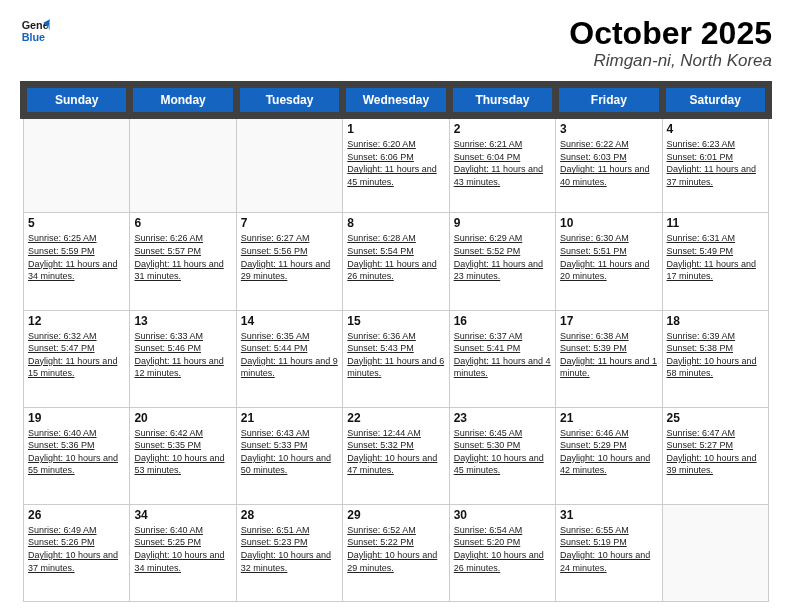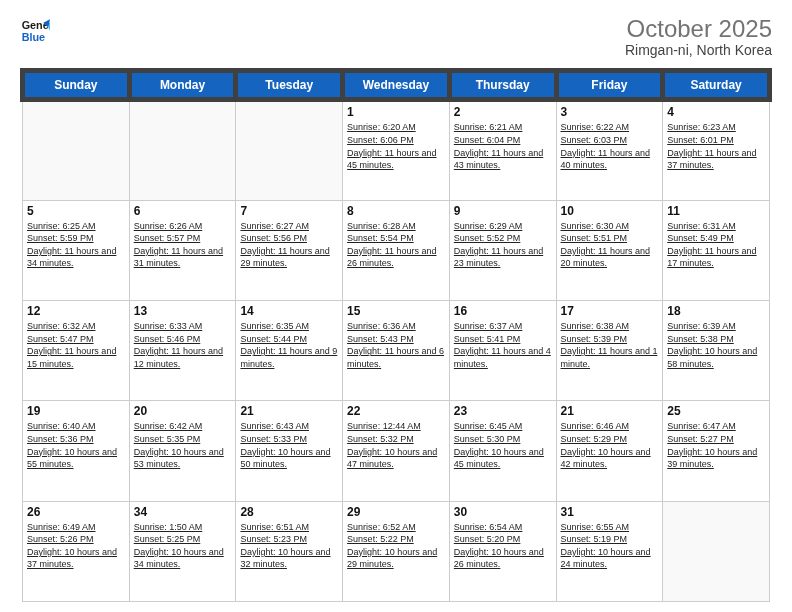--- a/index.html
+++ b/index.html
@@ -29,44 +29,45 @@
       gap: 4px;
     }
     .logo-icon {
       width: 30px;
       height: 30px;
     }
     .title-block {
       text-align: right;
     }
     .month-title {
-      font-size: 24px;
-      font-weight: normal;
-      color: #737373;
+      font-size: 32px;
+      font-weight: bold;
+      color: #000000;
       line-height: 1.1;
     }
     .location {
-      font-size: 14px;
+      font-size: 17px;
       color: #444;
+      font-style: italic;
     }
     .calendar {
       flex: 1;
       border: 1px solid #ccc;
       border-collapse: collapse;
       width: 100%;
       table-layout: fixed;
     }
     .calendar th {
       background-color: #1565c0;
       color: white;
       text-align: center;
       font-size: 12px;
       font-weight: bold;
       padding: 5px 2px;
-      border: 5px solid #404040;
+      border: 7px solid #404040;
     }
     .calendar td {
       vertical-align: top;
       border: 1px solid #ccc;
       padding: 3px 4px;
       font-size: 9.5px;
       color: #222;
       height: 88px;
       width: calc(100% / 7);
     }
@@ -307,21 +308,21 @@
         <tr>
           <td>
             <div class="day-num">26</div>
             <div class="cell-text">Sunrise: 6:49 AM
 Sunset: 5:26 PM
 Daylight: 10 hours
 and 37 minutes.</div>
           </td>
           <td>
             <div class="day-num">34</div>
-            <div class="cell-text">Sunrise: 1:50 AM
+            <div class="cell-text">Sunrise: 6:40 AM
 Sunset: 5:25 PM
 Daylight: 10 hours
 and 34 minutes.</div>
           </td>
           <td>
             <div class="day-num">28</div>
             <div class="cell-text">Sunrise: 6:51 AM
 Sunset: 5:23 PM
 Daylight: 10 hours
 and 32 minutes.</div>

